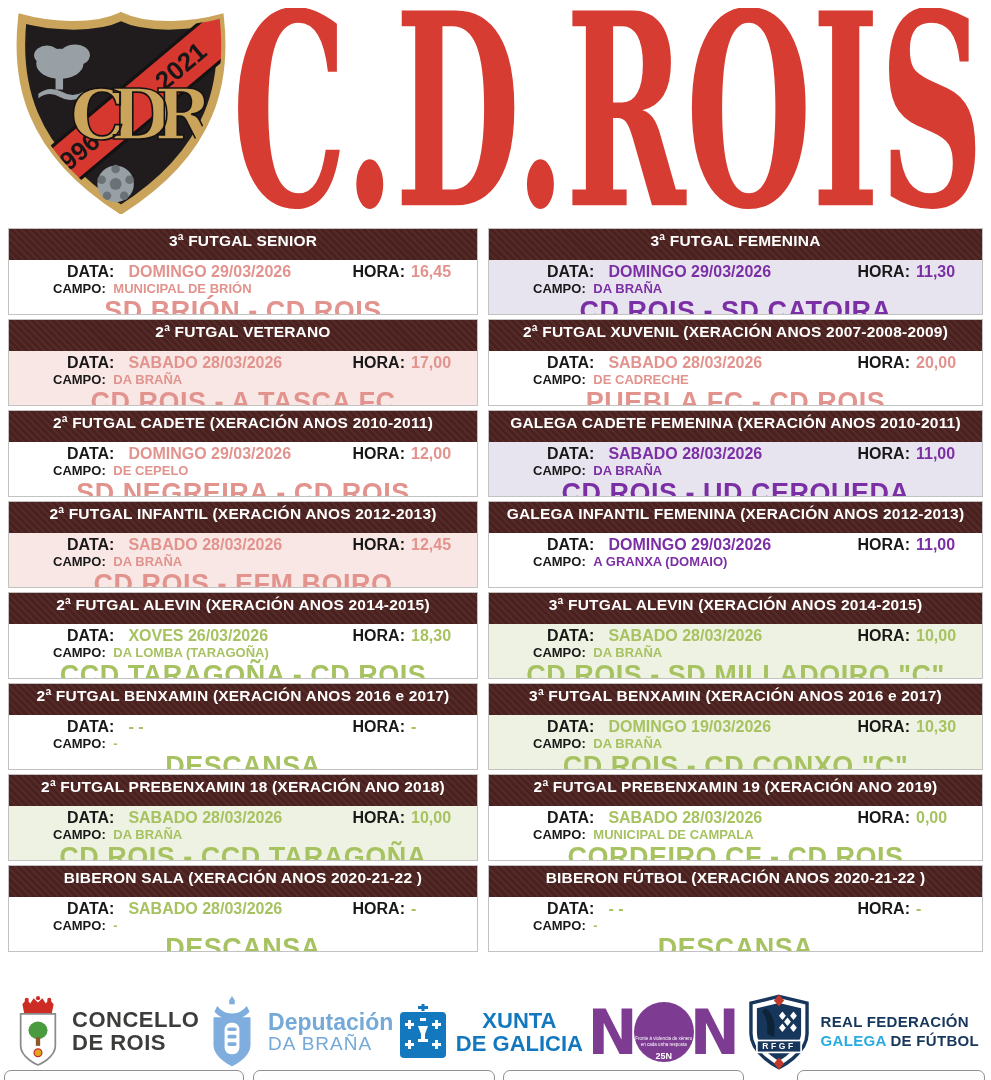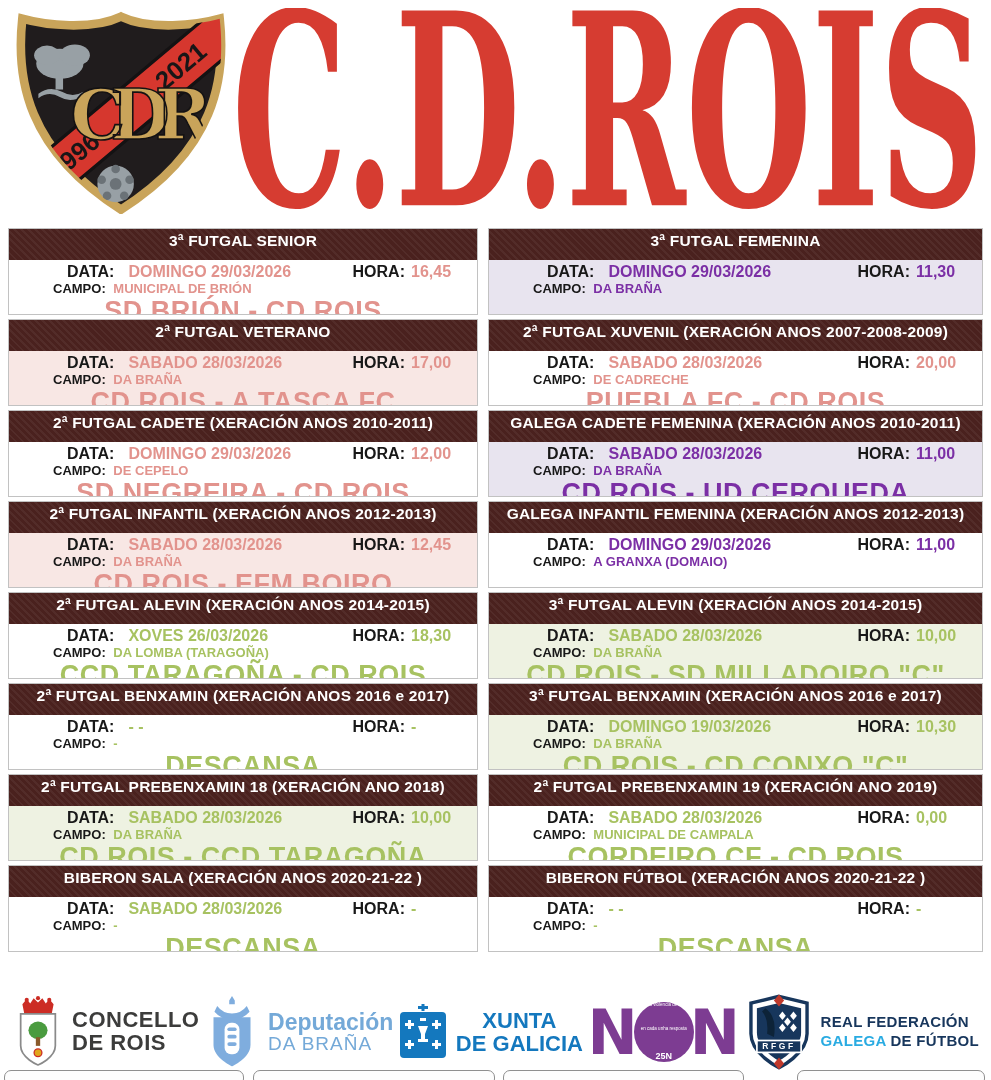--- a/index.html
+++ b/index.html
@@ -48,21 +48,21 @@
   .depu-text .l1{font-weight:bold;font-size:23px;}
   .depu-text .l2{font-size:19px;letter-spacing:1px;}
   .xunta-text{color:#1478be;font-weight:bold;font-size:22px;line-height:1.05;text-align:center;}
   .rfgf-text{font-size:15px;font-weight:bold;line-height:1.25;color:#17365c;letter-spacing:.3px;}
   .rfgf-text .cyan{color:#29abe2;}
   
   .non{display:flex;align-items:center;color:#7d3c92;}
   .non .nletter{font-family:"DejaVu Sans",sans-serif;font-weight:900;font-size:60px;line-height:58px;transform:scaleY(1.05);}
   .non-circle{
     width:60px;height:60px;border-radius:50%;background:#7d3c92;margin:0 -4px;
-    display:flex;flex-direction:column;align-items:center;justify-content:space-between;
+    display:flex;flex-direction:column;align-items:center;justify-content:flex-end;
     color:#fff;text-align:center;
   }
   .non-circle .tiny{font-size:4.5px;line-height:1.45;}
   .non-circle .n25{font-size:9px;font-weight:bold;margin:2px 0 1px;}
   
   .bar{position:absolute;bottom:-6px;height:14px;background:#fdfdfd;border:1px solid #8f8f8f;border-radius:7px;}
   .bar1{left:4px;width:238px;}
   .bar2{left:253px;width:240px;}
   .bar3{left:503px;width:239px;}
   .bar4{left:797px;width:186px;}
@@ -138,20 +138,21 @@
     <div class="line1">
       <span class="lbl data-lbl">DATA:</span>
       <span class="val date">DOMINGO 29/03/2026</span>
       <span class="lbl hora-lbl">HORA:</span>
       <span class="val time">11,30</span>
     </div>
     <div class="line2">
       <span class="lbl campo-lbl">CAMPO:</span>
       <span class="val field">DA BRAÑA</span>
     </div>
+    <div class="match">CD ROIS - SD CATOIRA</div>
   </section>
 
   <section class="card theme-pink bg-pink">
     <div class="card-header">
       <span class="cat">2ª FUTGAL VETERANO</span>
     </div>
     <div class="line1">
       <span class="lbl data-lbl">DATA:</span>
       <span class="val date">SABADO 28/03/2026</span>
       <span class="lbl hora-lbl">HORA:</span>

